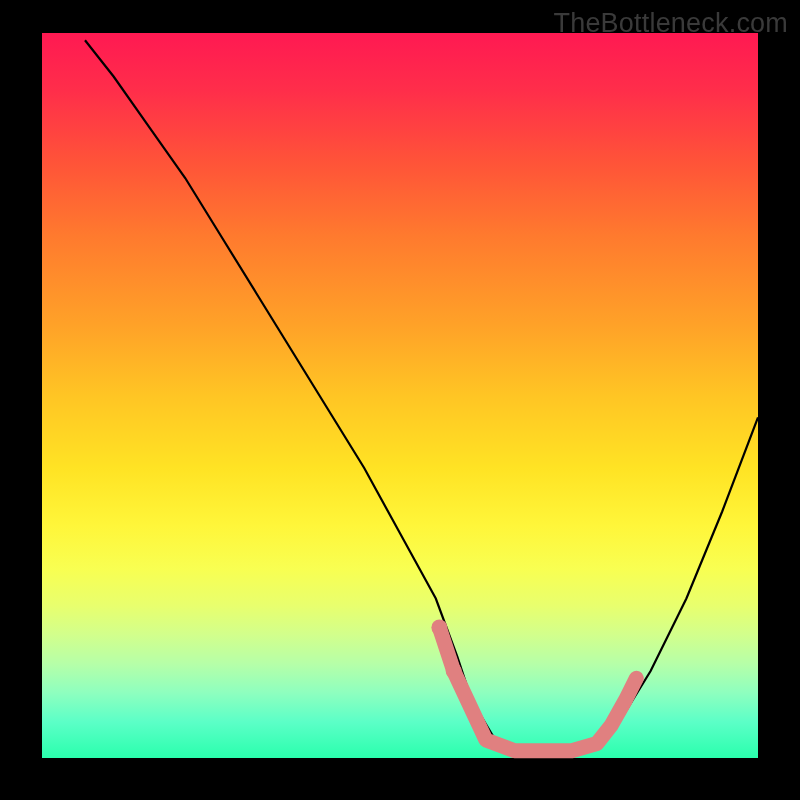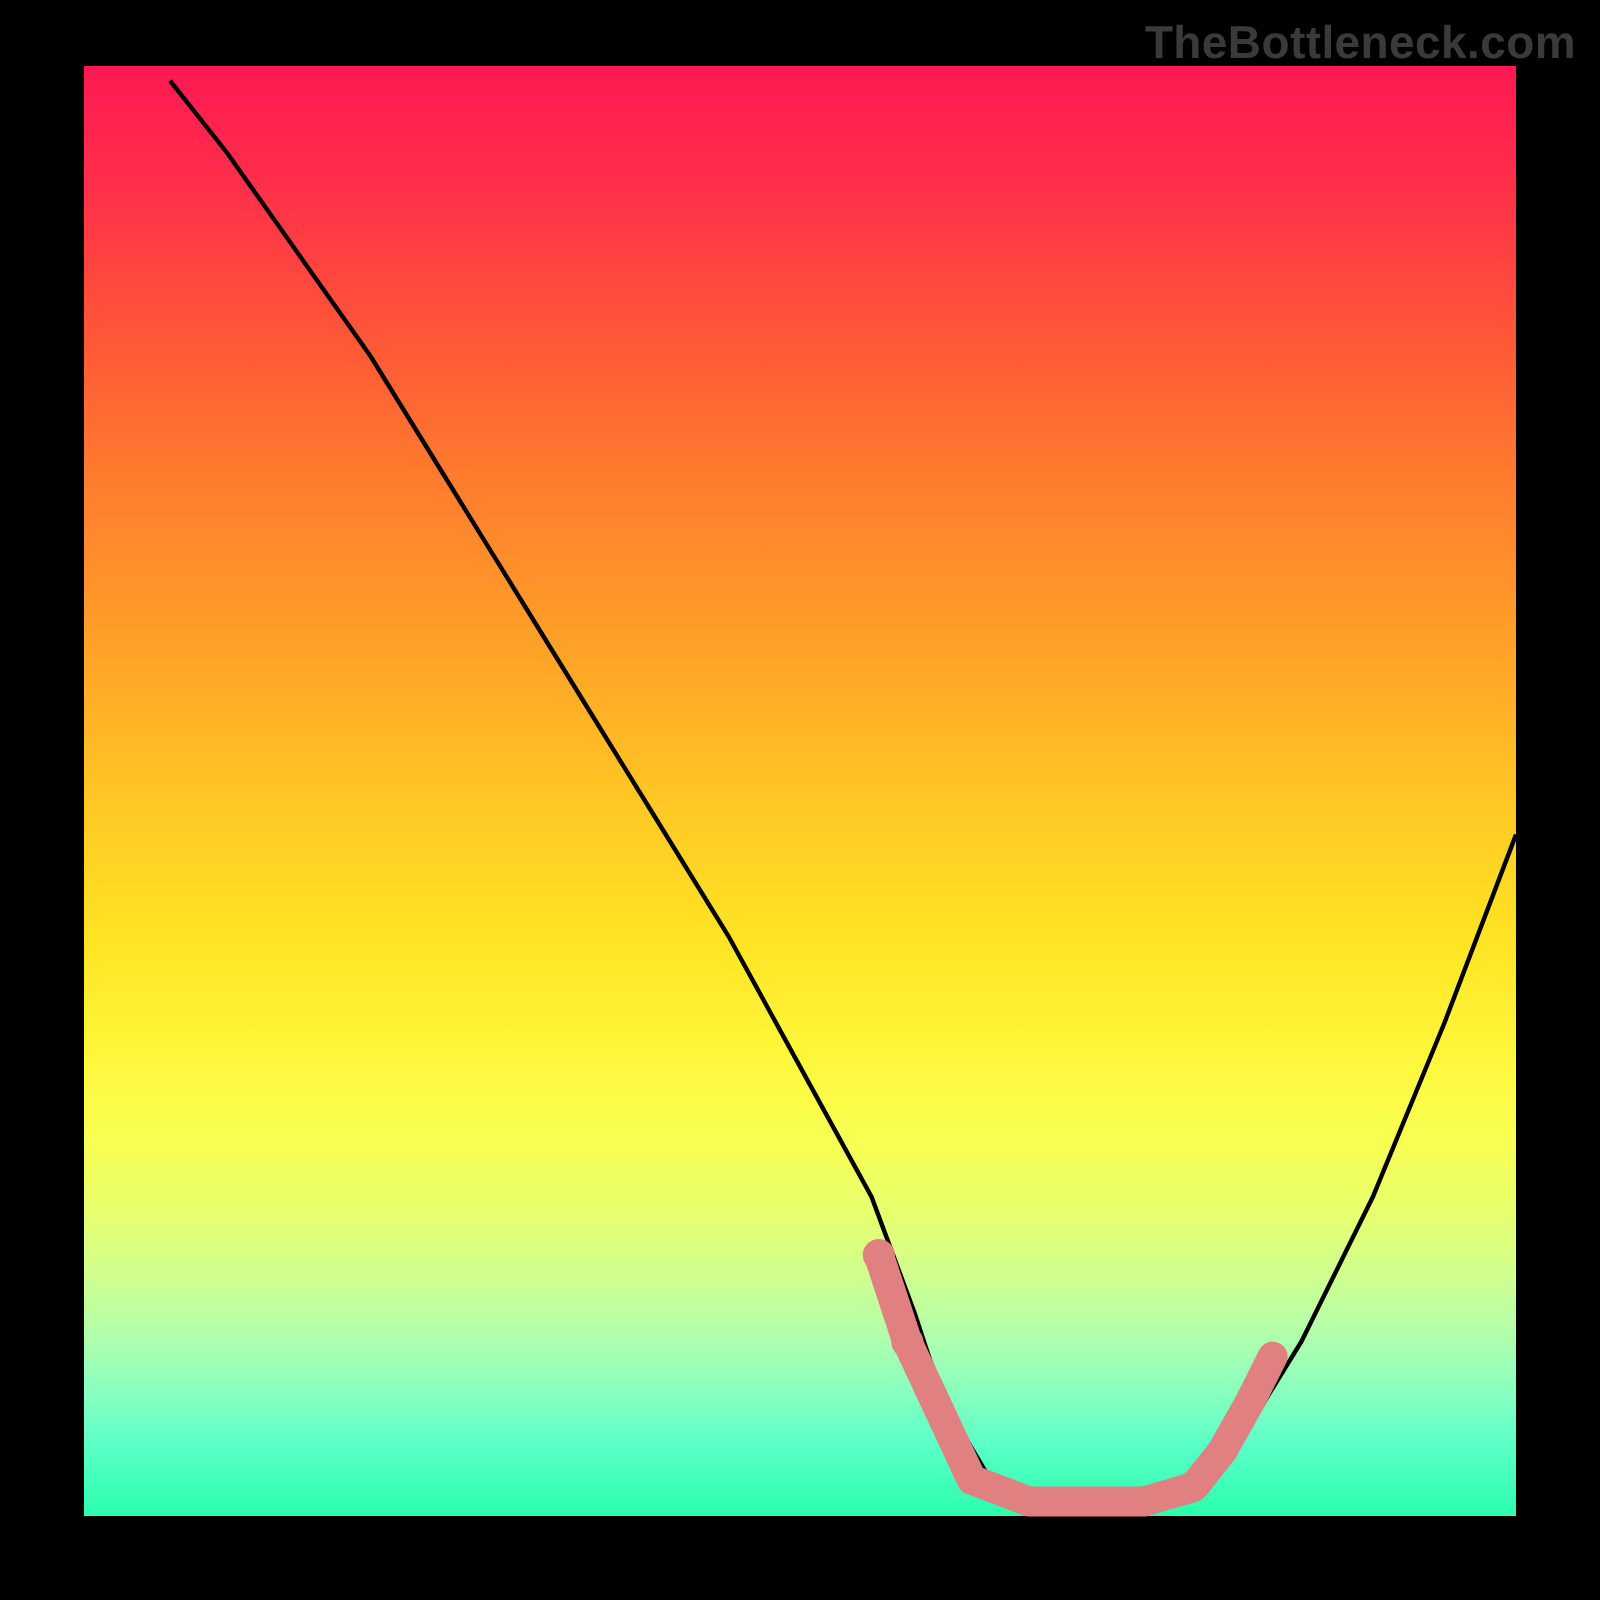--- a/index.html
+++ b/index.html
@@ -32,22 +32,22 @@
       #b6ffa8 87%,
       #8effbf 91%,
       #5cffc7 95%,
       #2affad 100%);
   }
   .watermark {
     position: absolute;
     top: 8px;
     right: 12px;
     color: #3a3a3a;
-    font-size: 23px;
-    font-weight: 700;
+    font-size: 27px;
+    font-weight: 400;
     letter-spacing: 0.2px;
     z-index: 5;
   }
   svg.plot {
     position: absolute;
     left: 0;
     top: 0;
     width: 800px;
     height: 800px;
     z-index: 3;

